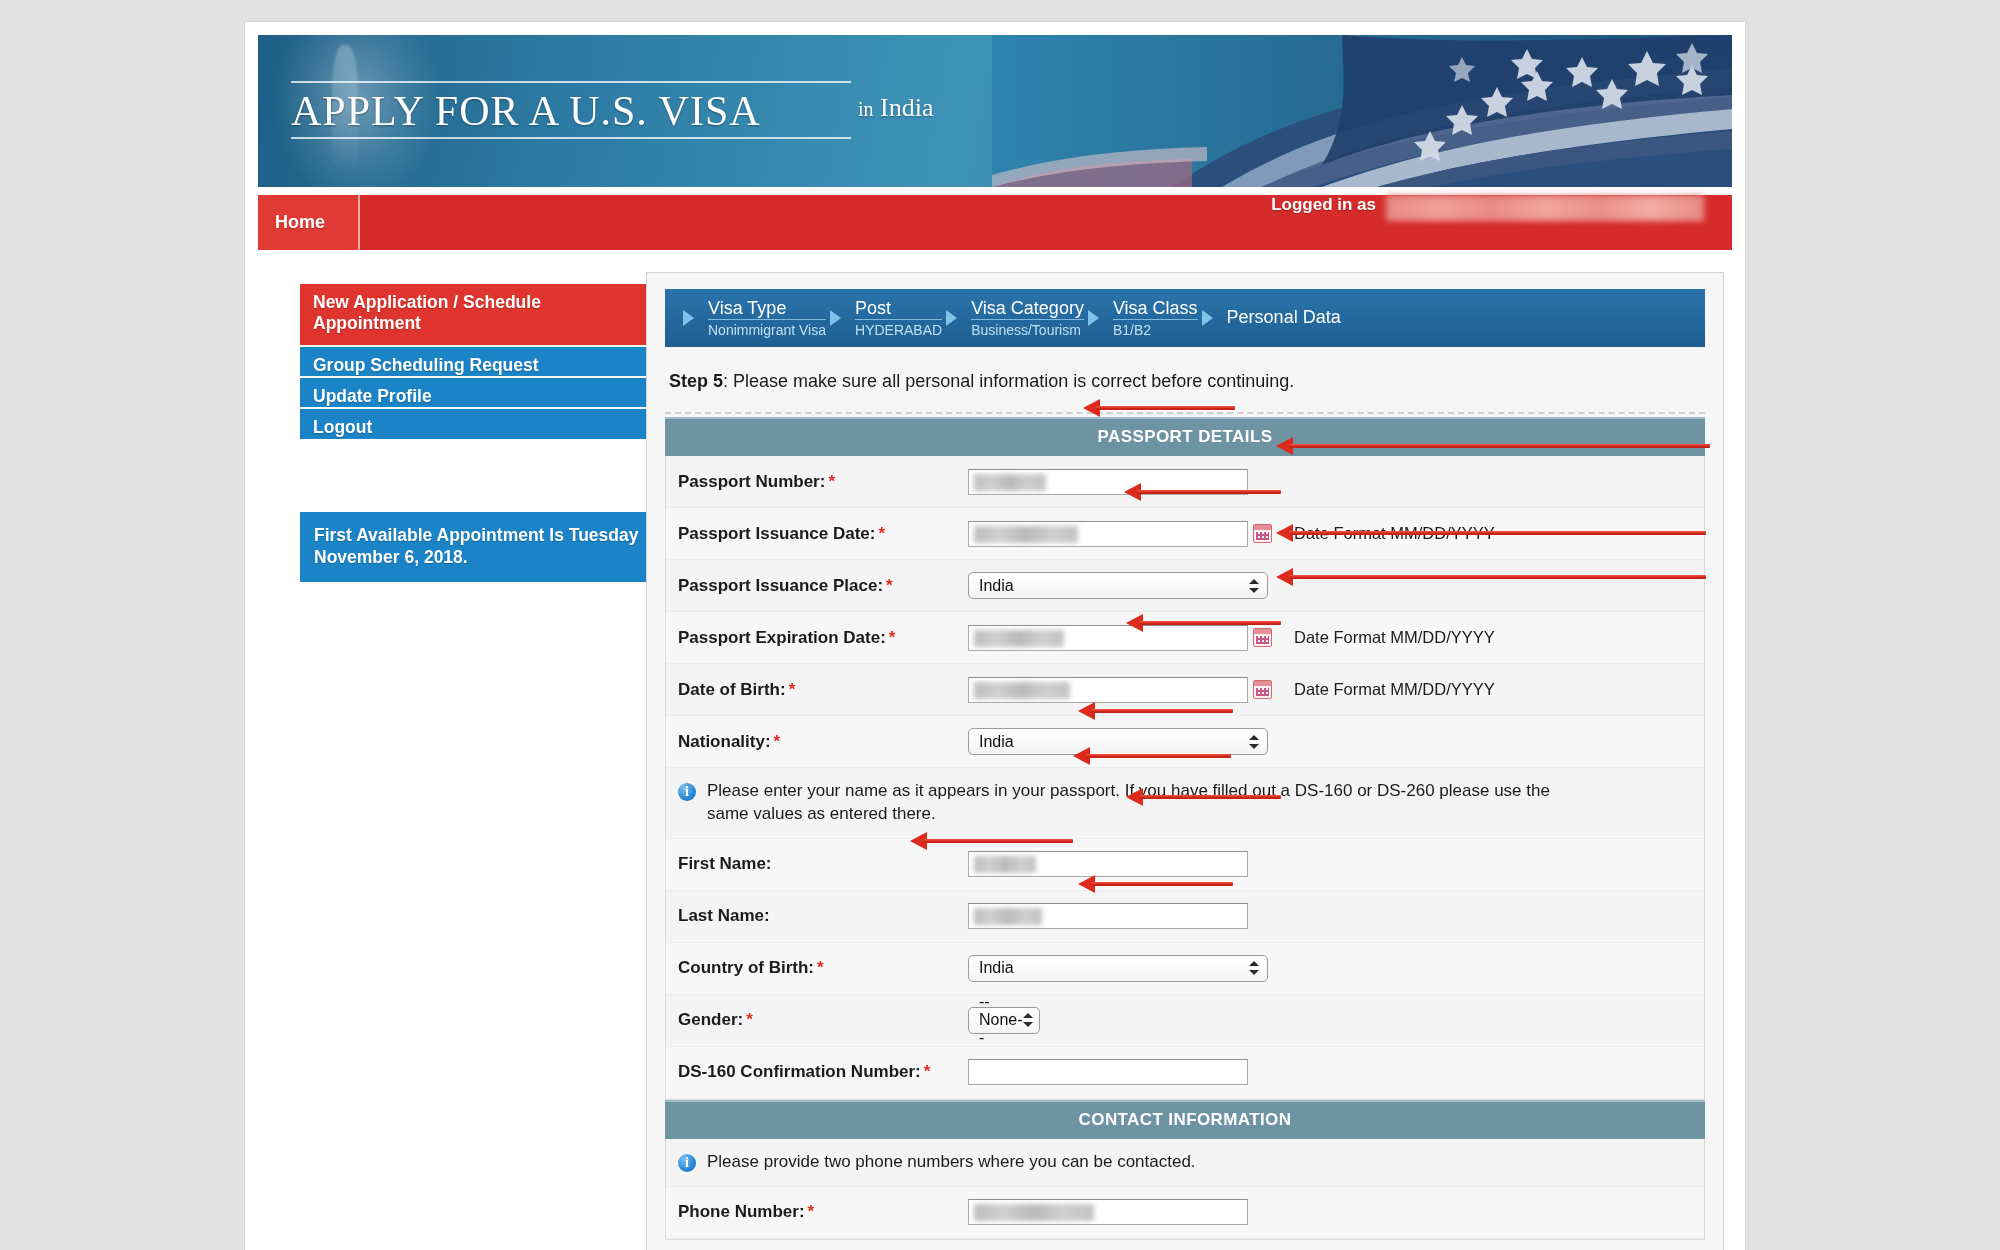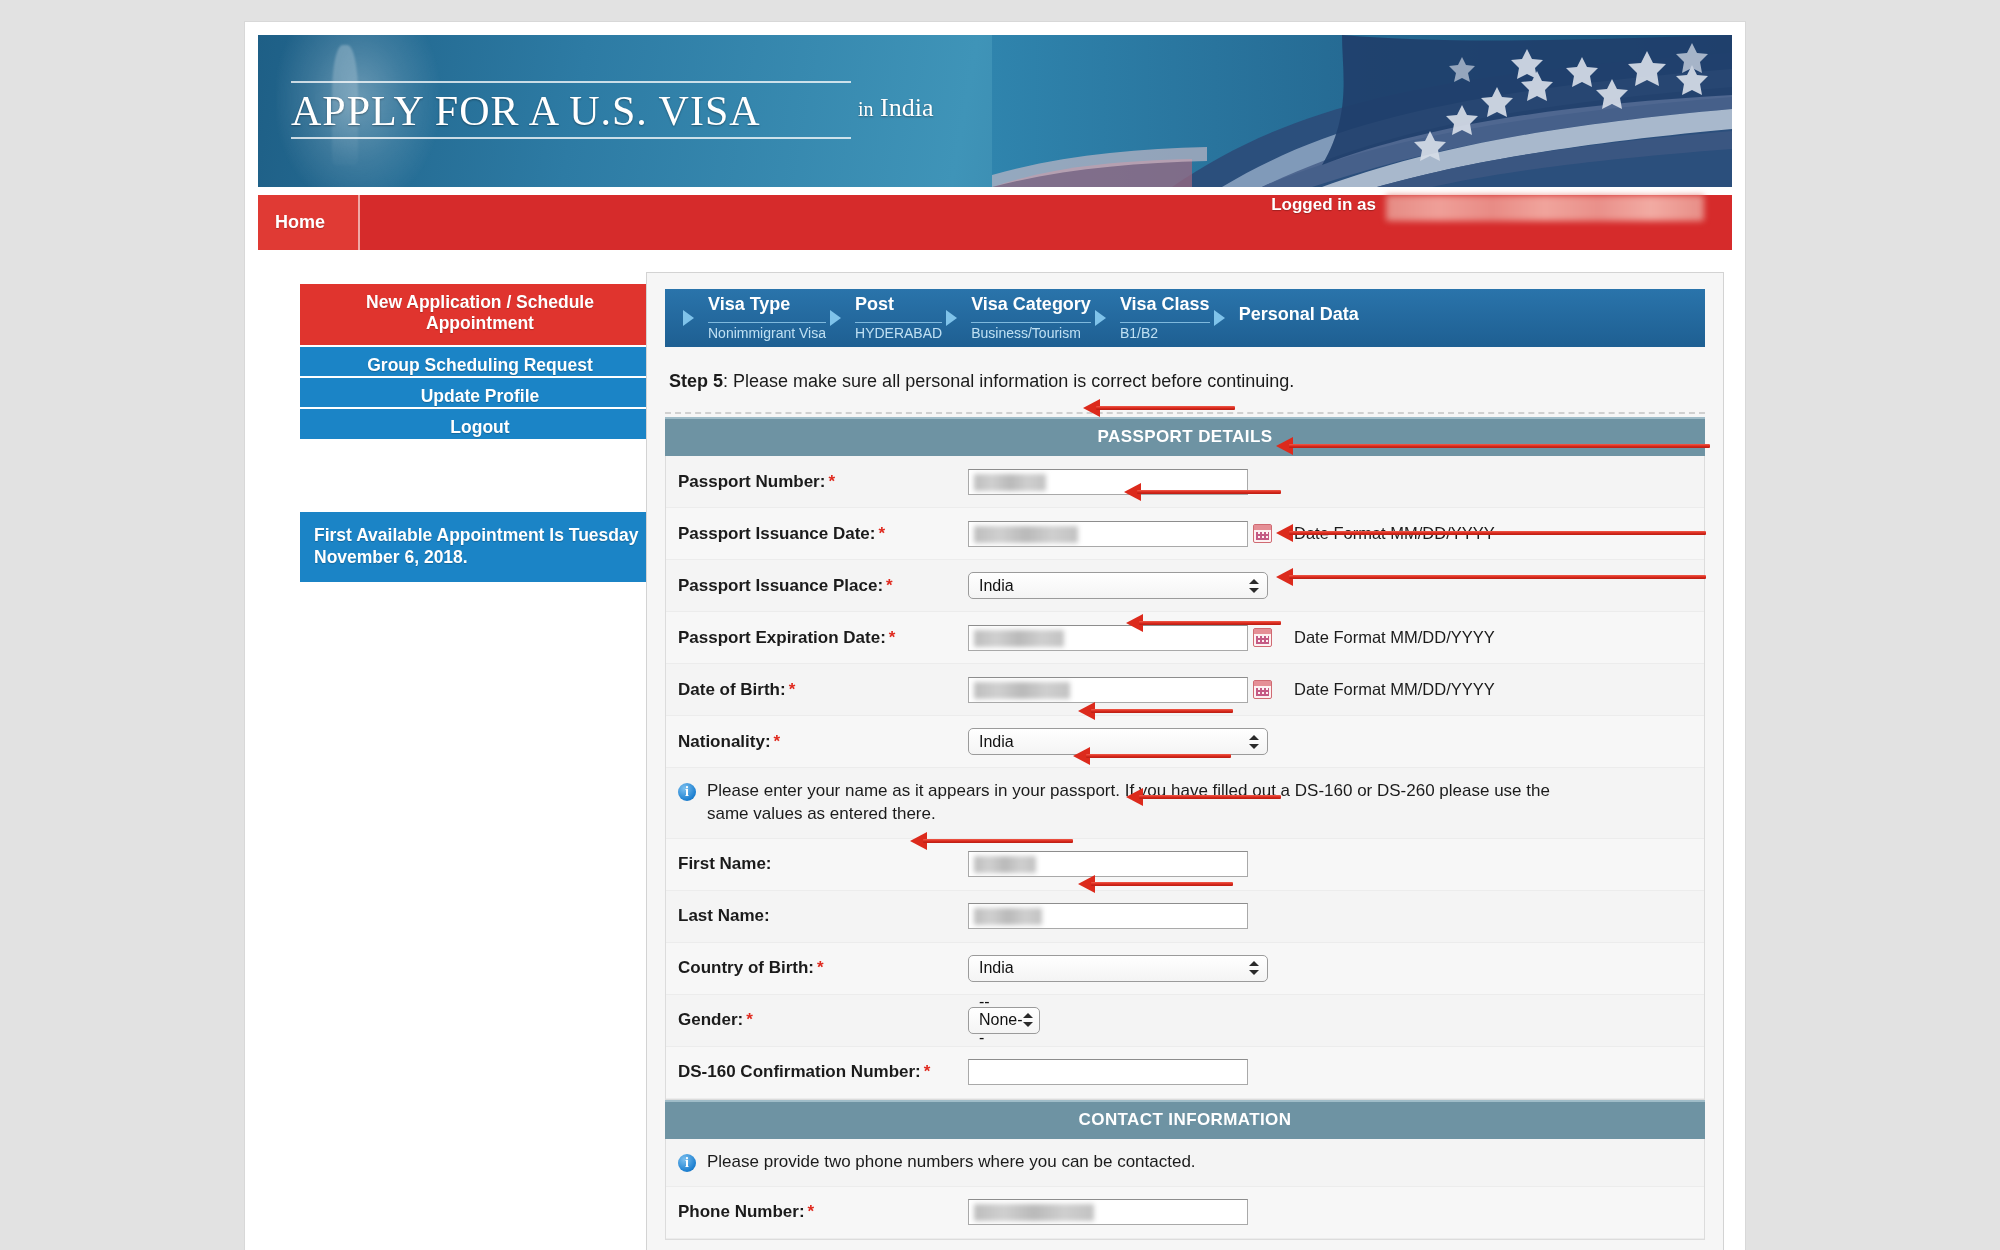--- a/index.html
+++ b/index.html
@@ -88,21 +88,20 @@
   #cols { display:flex; padding:22px 13px 0 13px; align-items:flex-start; }
 
   
   #sidebar { width:360px; padding-left:42px; padding-top:12px; flex:0 0 auto; }
   .menu { width:360px; }
   .menu-item {
     color:#fff; font-weight:bold; font-size:17.5px;
     padding:8px 13px 0 13px; line-height:1.22;
     background:#1b84c6; border-bottom:2px solid #ffffff;
     text-shadow:0 1px 1px rgba(0,0,0,.22);
-    text-align:center;
   }
   .menu-item.active { background:#e0342e; padding-bottom:10px; }
   .menu-item:last-child { border-bottom:none; }
   #appt-box {
     margin-top:73px; width:360px;
     background:#1b84c6; color:#fff;
     font-weight:bold; font-size:17.5px; line-height:1.28;
     padding:12px 14px 13px 14px;
     text-shadow:0 1px 1px rgba(0,0,0,.22);
   }
@@ -119,22 +118,22 @@
     background:linear-gradient(180deg,#2a74ab 0%,#1e5f92 100%);
     height:58px; display:flex; align-items:center; padding-left:14px;
   }
   .crumb-arrow {
     width:0;height:0;border-left:11px solid #7fc3ea;
     border-top:8px solid transparent;border-bottom:8px solid transparent;
     margin:0 14px 0 4px;
   }
   .crumb { color:#fff; line-height:1.05; }
   .crumb .c-label {
-    font-weight:bold; font-size:18px; display:block;
-    border-bottom:1px solid #7fb9dd; padding-bottom:8px;
+    font-weight:normal; font-size:18px; display:block;
+    border-bottom:1px solid #7fb9dd; padding-bottom:1px;
   }
   .crumb .c-value { display:block; font-size:14px; color:#bfe0f3; padding-top:3px; }
   .crumb.plain .c-label { border-bottom:none; }
 
   
   #step-line { font-size:18px; color:#1b1b1b; padding:24px 4px 20px 4px; }
   #step-line b { font-weight:bold; }
 
   .dash-sep { border-top:2px dashed #d0d0d0; margin:0 0 3px 0; }
 

